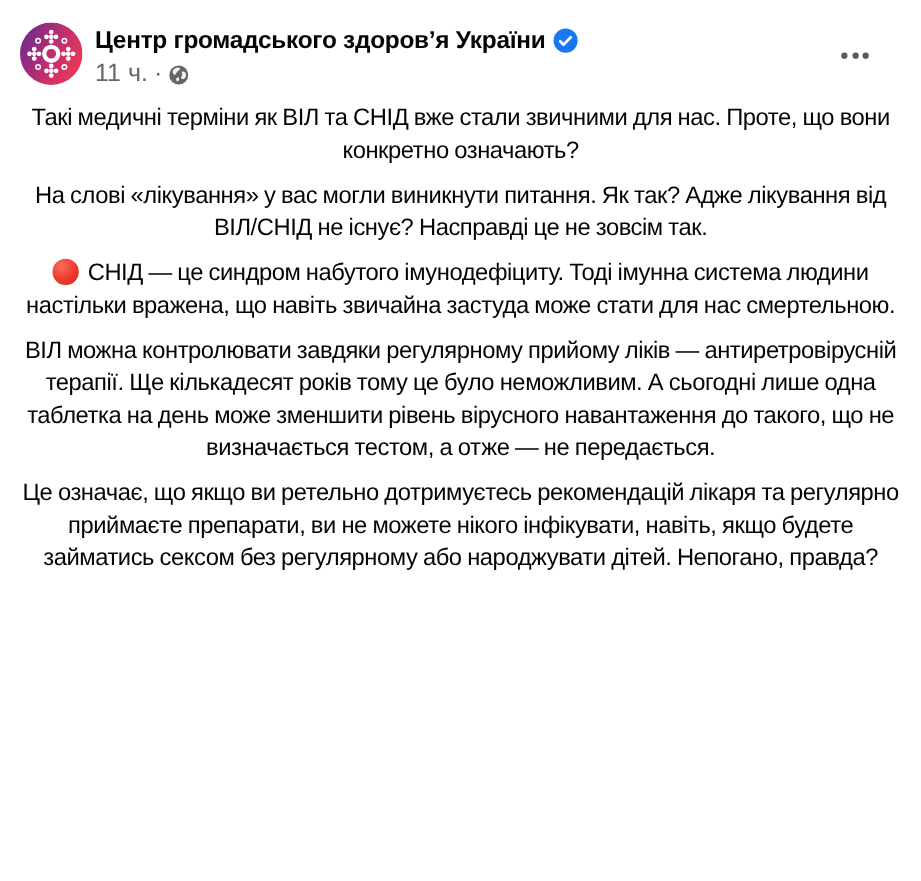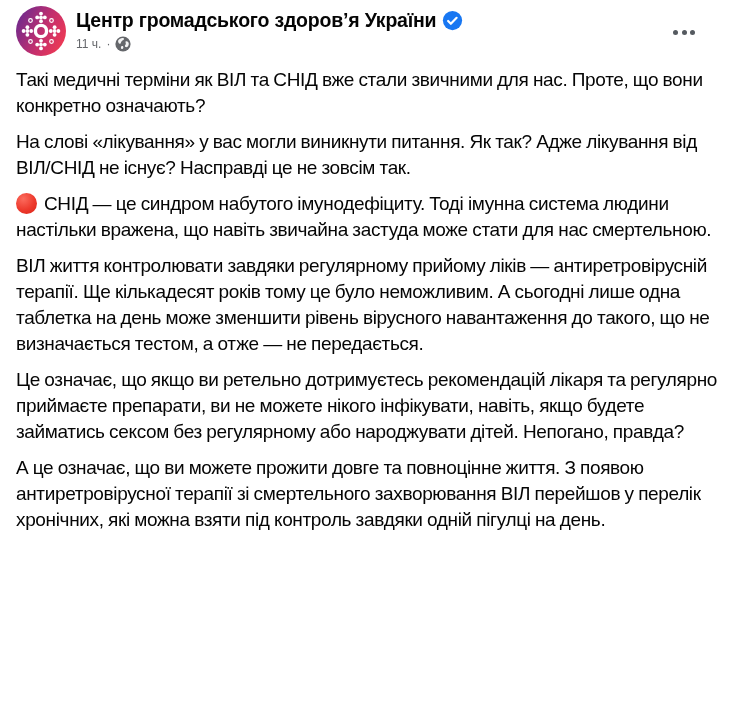--- a/index.html
+++ b/index.html
@@ -8,21 +8,21 @@
     background: #ffffff;
   }
   body {
     width: 737px;
     height: 705px;
     overflow: hidden;
     font-family: "Liberation Sans", "DejaVu Sans", sans-serif;
     -webkit-font-smoothing: antialiased;
   }
   .post {
-    padding: 0 16px;
+    padding: 12px 16px;
     position: relative;
   }
   
   .header {
     display: flex;
     align-items: flex-start;
     padding-top: 6px;
     position: relative;
   }
   .avatar {
@@ -55,21 +55,21 @@
     width: 21px;
     height: 21px;
     flex: 0 0 auto;
   }
   .verified-badge svg { display: block; width: 21px; height: 21px; }
   .meta-row {
     display: flex;
     align-items: center;
     gap: 5px;
     margin-top: 4px;
-    font-size: 12px;
+    font-size: 20px;
     color: #65676b;
   }
   .timestamp { cursor: pointer; }
   .meta-sep { color: #65676b; }
   .globe-icon { width: 16px; height: 16px; }
   .globe-icon svg { display: block; width: 16px; height: 16px; }
   .more-button {
     position: absolute;
     right: 19px;
     top: 18px;
@@ -84,20 +84,21 @@
   }
   .more-dot {
     width: 5px;
     height: 5px;
     border-radius: 50%;
     background: #555a60;
   }
   
   .post-body {
     margin-top: 11px;
+    text-align: center;
   }
   .para {
     margin: 0 0 10px 0;
     font-size: 19px;
     line-height: 26px;
     letter-spacing: -0.35px;
     color: #050505;
     word-spacing: -0.5px;
   }
   .para:last-child { margin-bottom: 0; }
@@ -191,18 +192,17 @@
       <span class="more-dot"></span>
       <span class="more-dot"></span>
     </div>
 
   </div>
 
   <div class="post-body">
       <p class="para">Такі медичні терміни як ВІЛ та СНІД вже стали звичними для нас. Проте, що вони конкретно означають?</p>
       <p class="para">На слові «лікування» у вас могли виникнути питання. Як так? Адже лікування від ВІЛ/СНІД не існує? Насправді це не зовсім так.</p>
       <p class="para"><span class="red-circle"></span>СНІД — це синдром набутого імунодефіциту. Тоді імунна система людини настільки вражена, що навіть звичайна застуда може стати для нас смертельною.</p>
-      <p class="para">ВІЛ життя контролювати завдяки регулярному прийому ліків — антиретровірусній терапії. Ще кількадесят років тому це було неможливим. А сьогодні лише одна таблетка на день може зменшити рівень вірусного навантаження до такого, що не визначається тестом, а отже — не передається.</p>
+      <p class="para">ВІЛ можна контролювати завдяки регулярному прийому ліків — антиретровірусній терапії. Ще кількадесят років тому це було неможливим. А сьогодні лише одна таблетка на день може зменшити рівень вірусного навантаження до такого, що не визначається тестом, а отже — не передається.</p>
       <p class="para">Це означає, що якщо ви ретельно дотримуєтесь рекомендацій лікаря та регулярно приймаєте препарати,  ви не можете нікого інфікувати, навіть, якщо будете займатись сексом без регулярному або народжувати дітей. Непогано, правда?</p>
-      <p class="para">А це означає, що ви можете прожити довге та повноцінне життя. З появою антиретровірусної терапії зі смертельного захворювання ВІЛ перейшов у перелік хронічних, які можна взяти під контроль завдяки одній пігулці на день.</p>
     </div>
 
 </div>
 
 </body></html>

